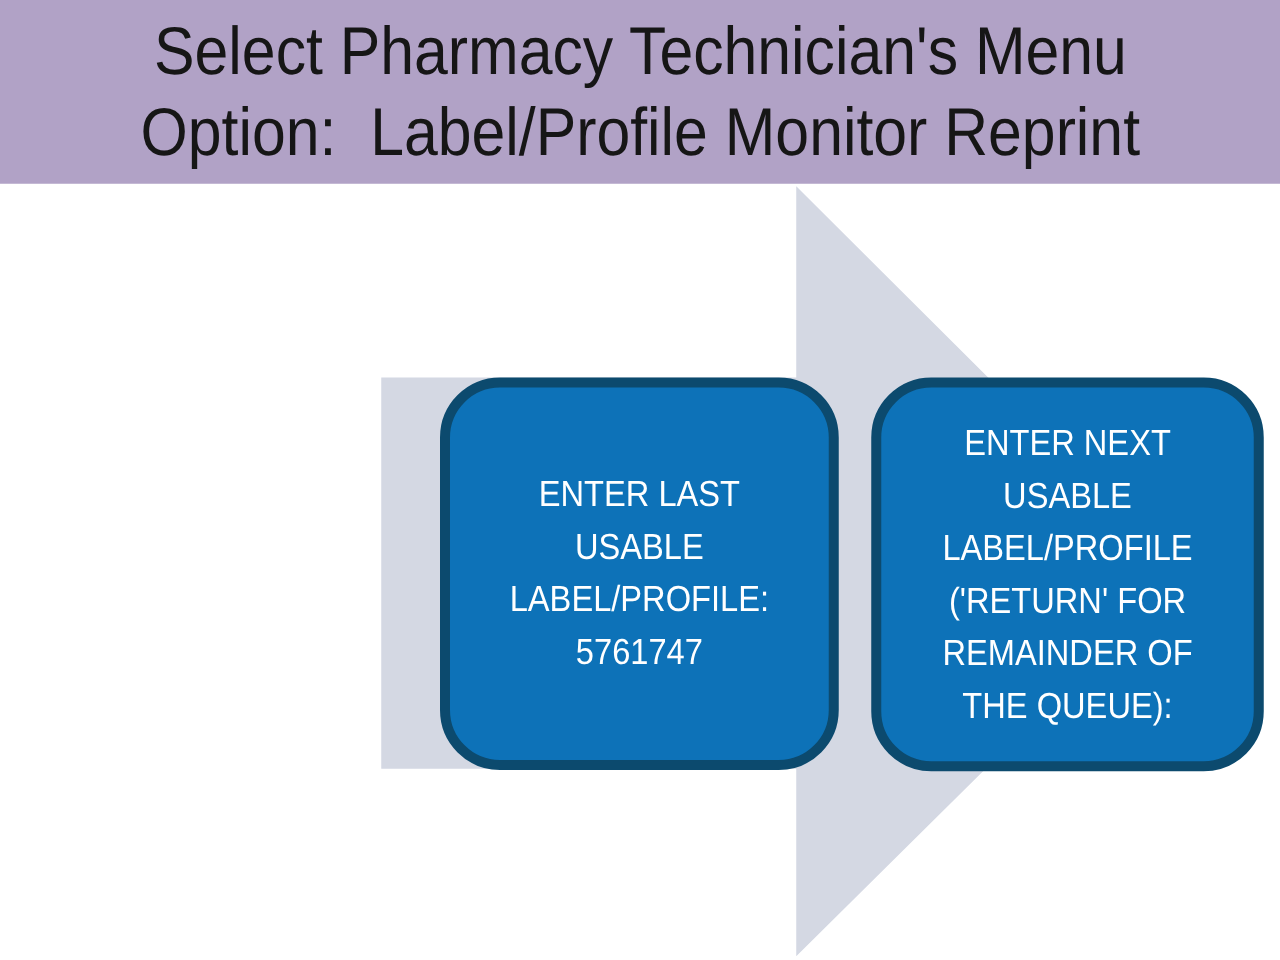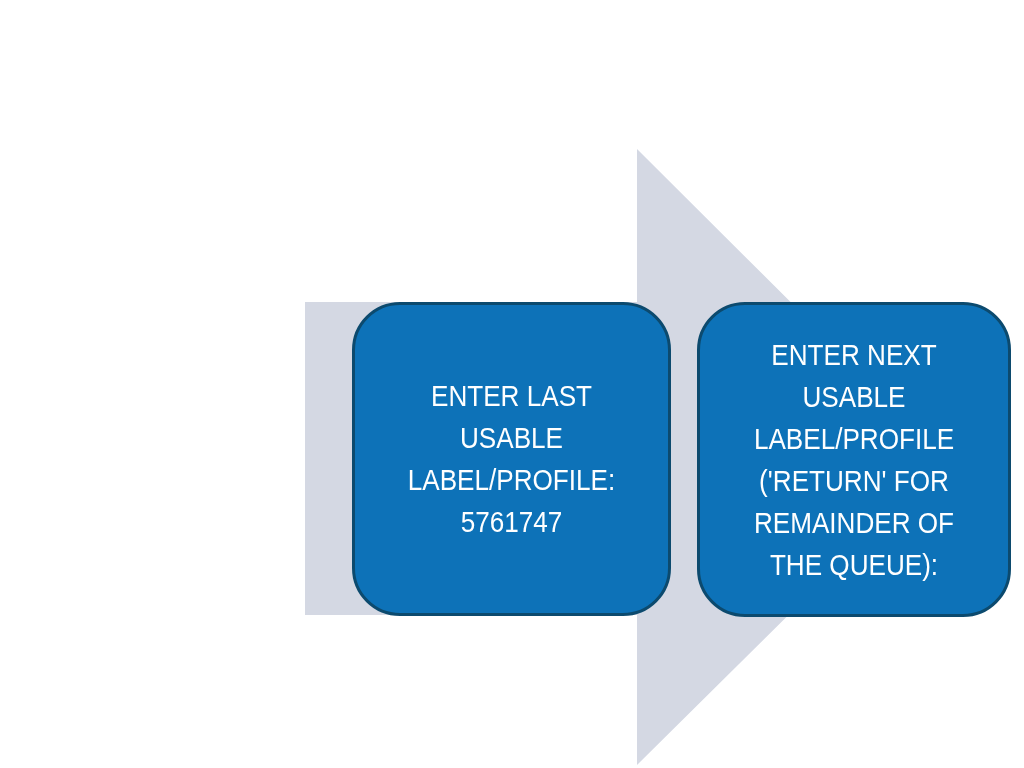--- a/index.html
+++ b/index.html
@@ -43,21 +43,21 @@
     height: 768px;
     z-index: 1;
   }
 
   
   .process-box {
     position: absolute;
     top: 302px;
     height: 314px;
     background: #0d72b8;
-    border: 3px solid #0c4a6e;
+    border: 8px solid #0c4a6e;
     border-radius: 48px;
     box-sizing: border-box;
     z-index: 2;
     display: flex;
     flex-direction: column;
     justify-content: center;
     align-items: center;
     color: #ffffff;
   }
   .box-1 { left: 10px;  width: 321px; }
@@ -82,20 +82,24 @@
   .box-line-med {
     font-size: 37px;
     line-height: 45px;
   }
 </style>
 </head>
 <body>
 
 <div class="slide">
 
+  <div class="title-band">
+    <div class="title-line">Select Pharmacy Technician's Menu</div>
+    <div class="title-line">Option:  Label/Profile Monitor Reprint</div>
+  </div>
 
   <svg class="arrow-svg" viewBox="0 0 1024 768" aria-hidden="true">
     <polygon points="305,302 637,302 637,149 947,458 637,765 637,615 305,615" fill="#d4d8e3"></polygon>
   </svg>
 
 
   <div class="process-box box-2">
     <div class="box-inner">
       <div class="box-line">ENTER LAST</div>
       <div class="box-line">USABLE</div>

